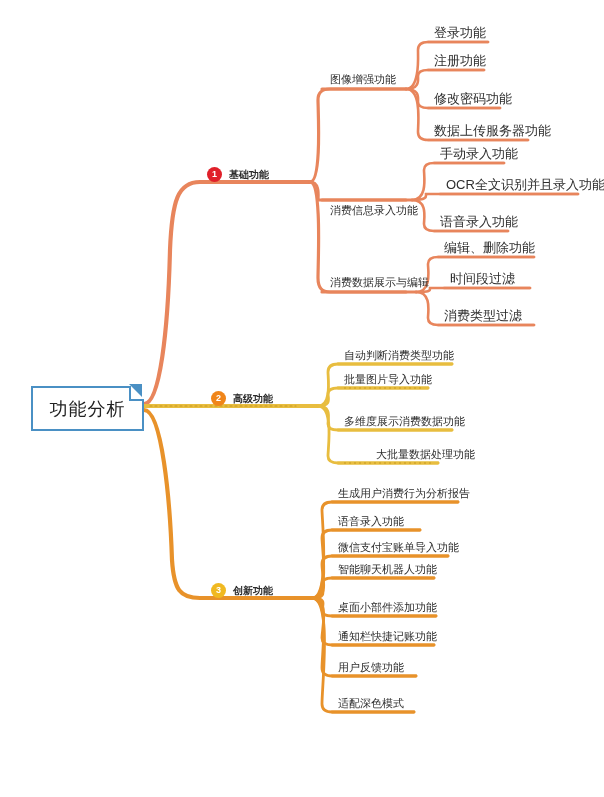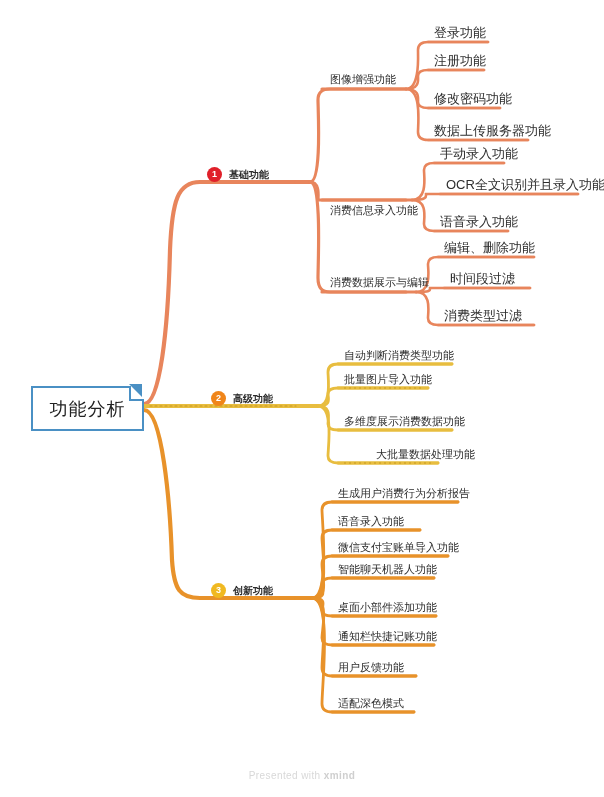--- a/index.html
+++ b/index.html
@@ -255,17 +255,14 @@
 
   <div class="node lvl2" style="left:338px; top:486px;">生成用户消费行为分析报告</div>
   <div class="node lvl2" style="left:338px; top:514px;">语音录入功能</div>
   <div class="node lvl2" style="left:338px; top:540px;">微信支付宝账单导入功能</div>
   <div class="node lvl2" style="left:338px; top:562px;">智能聊天机器人功能</div>
   <div class="node lvl2" style="left:338px; top:600px;">桌面小部件添加功能</div>
   <div class="node lvl2" style="left:338px; top:629px;">通知栏快捷记账功能</div>
   <div class="node lvl2" style="left:338px; top:660px;">用户反馈功能</div>
   <div class="node lvl2" style="left:338px; top:696px;">适配深色模式</div>
 
-  <div class="footer">
-    <span>Presented with </span><span class="brand">xmind</span>
-  </div>
 
 </div>
 
 </body></html>

